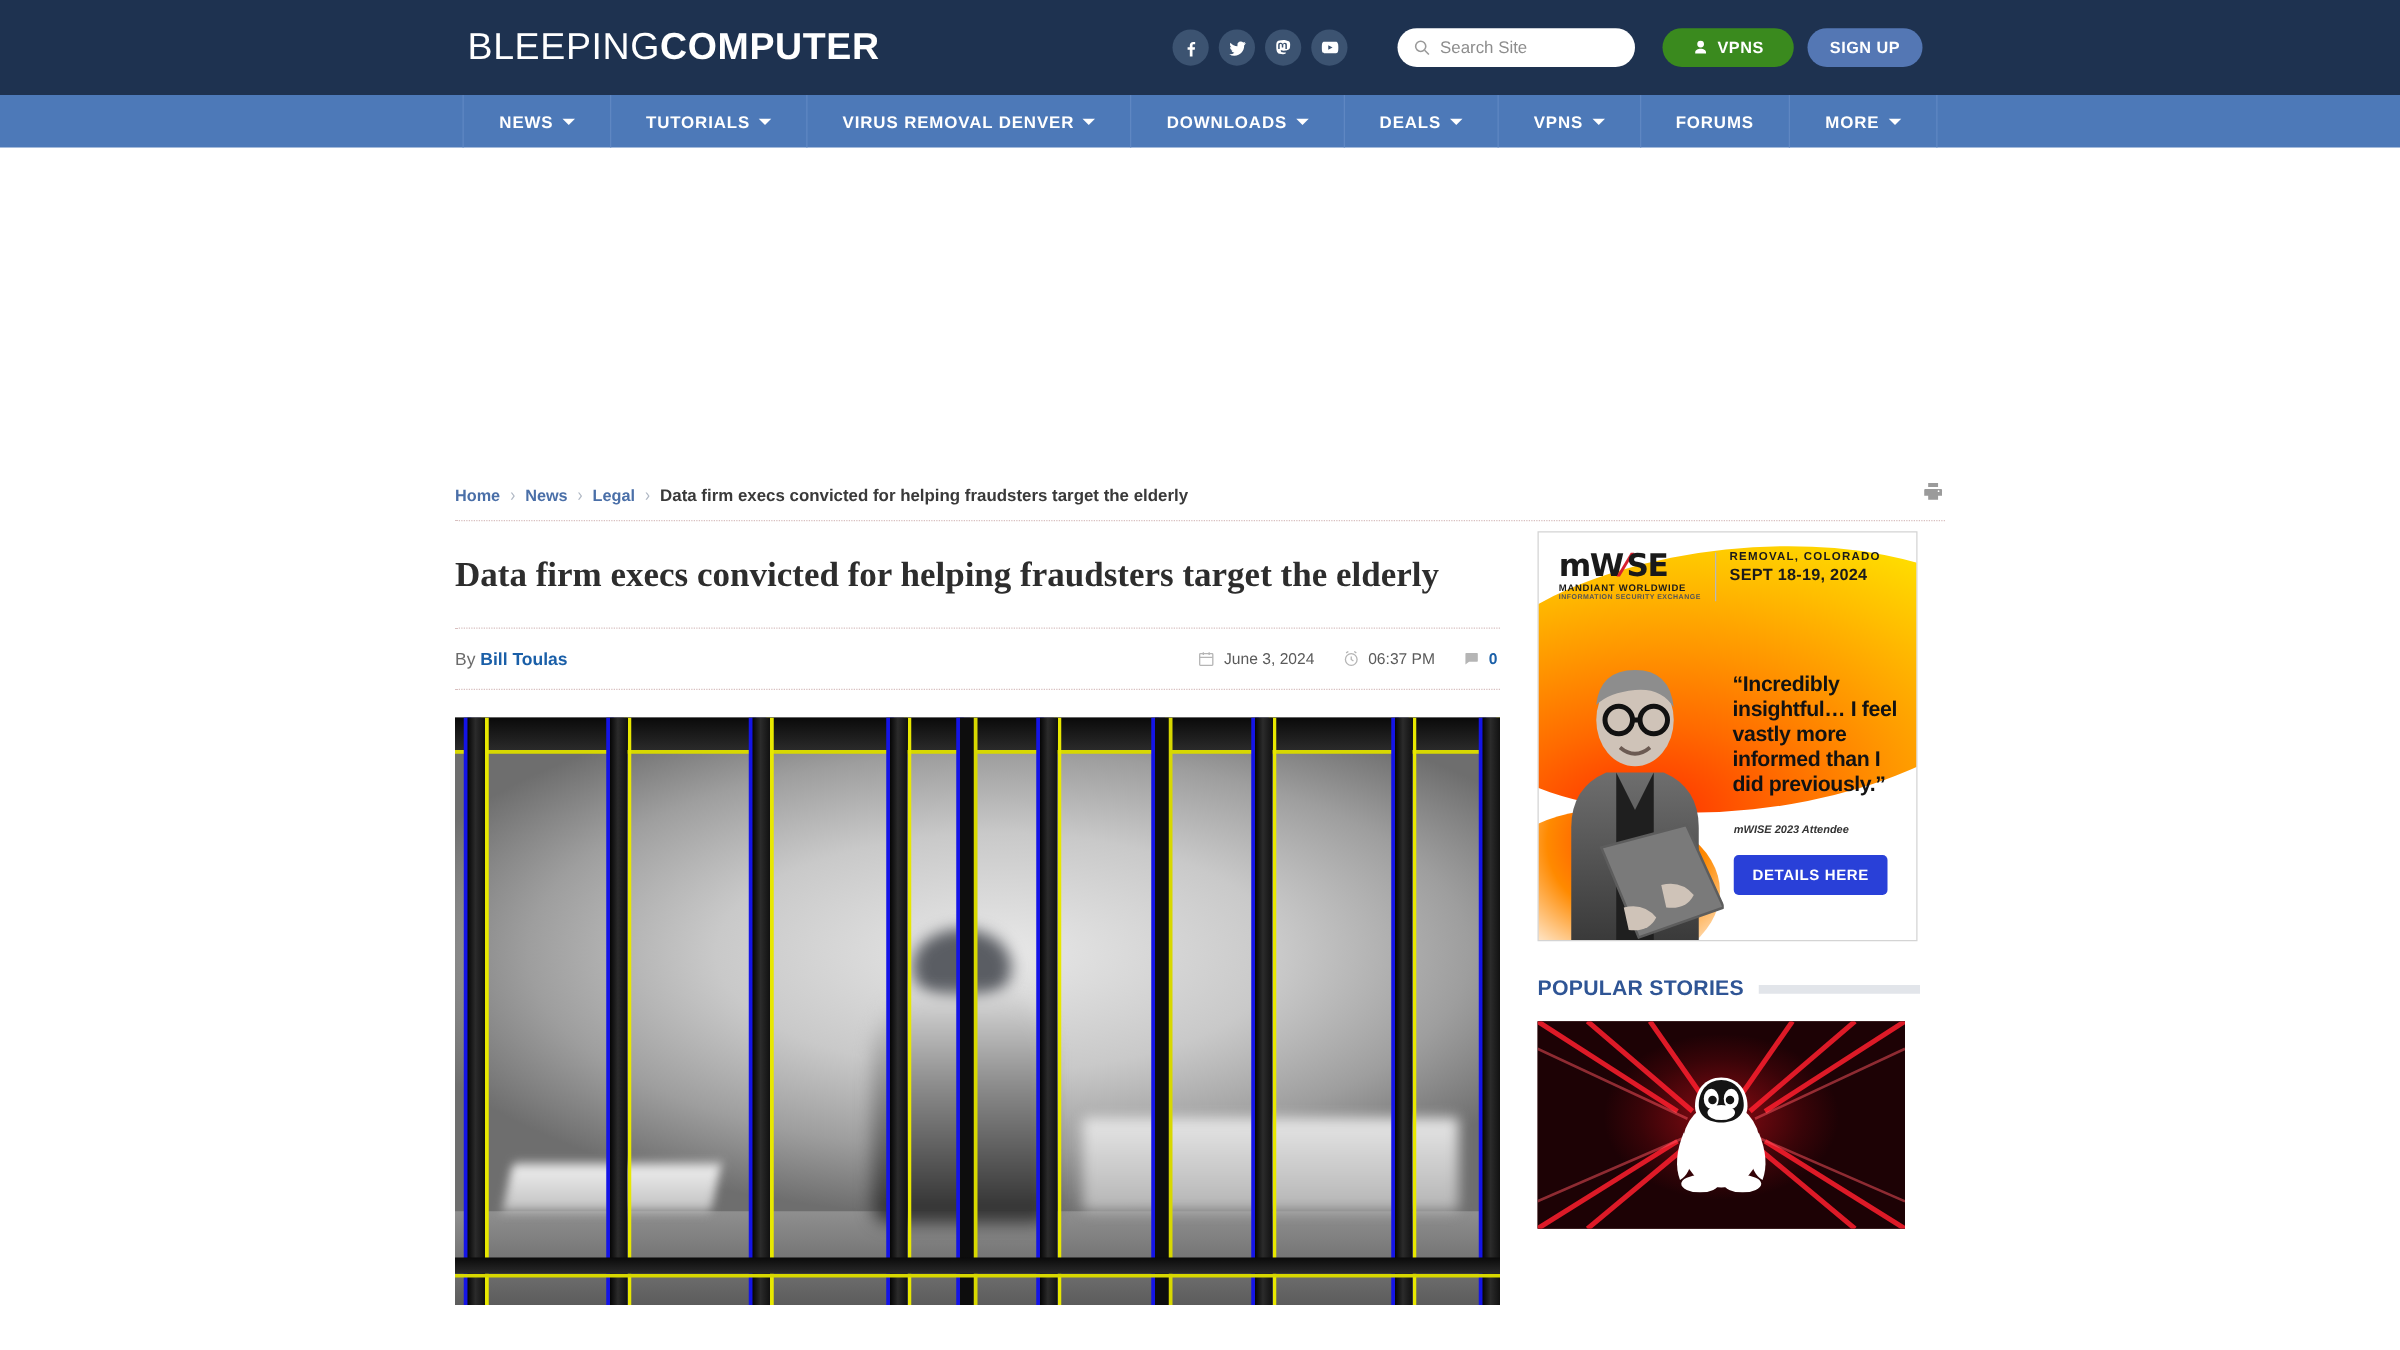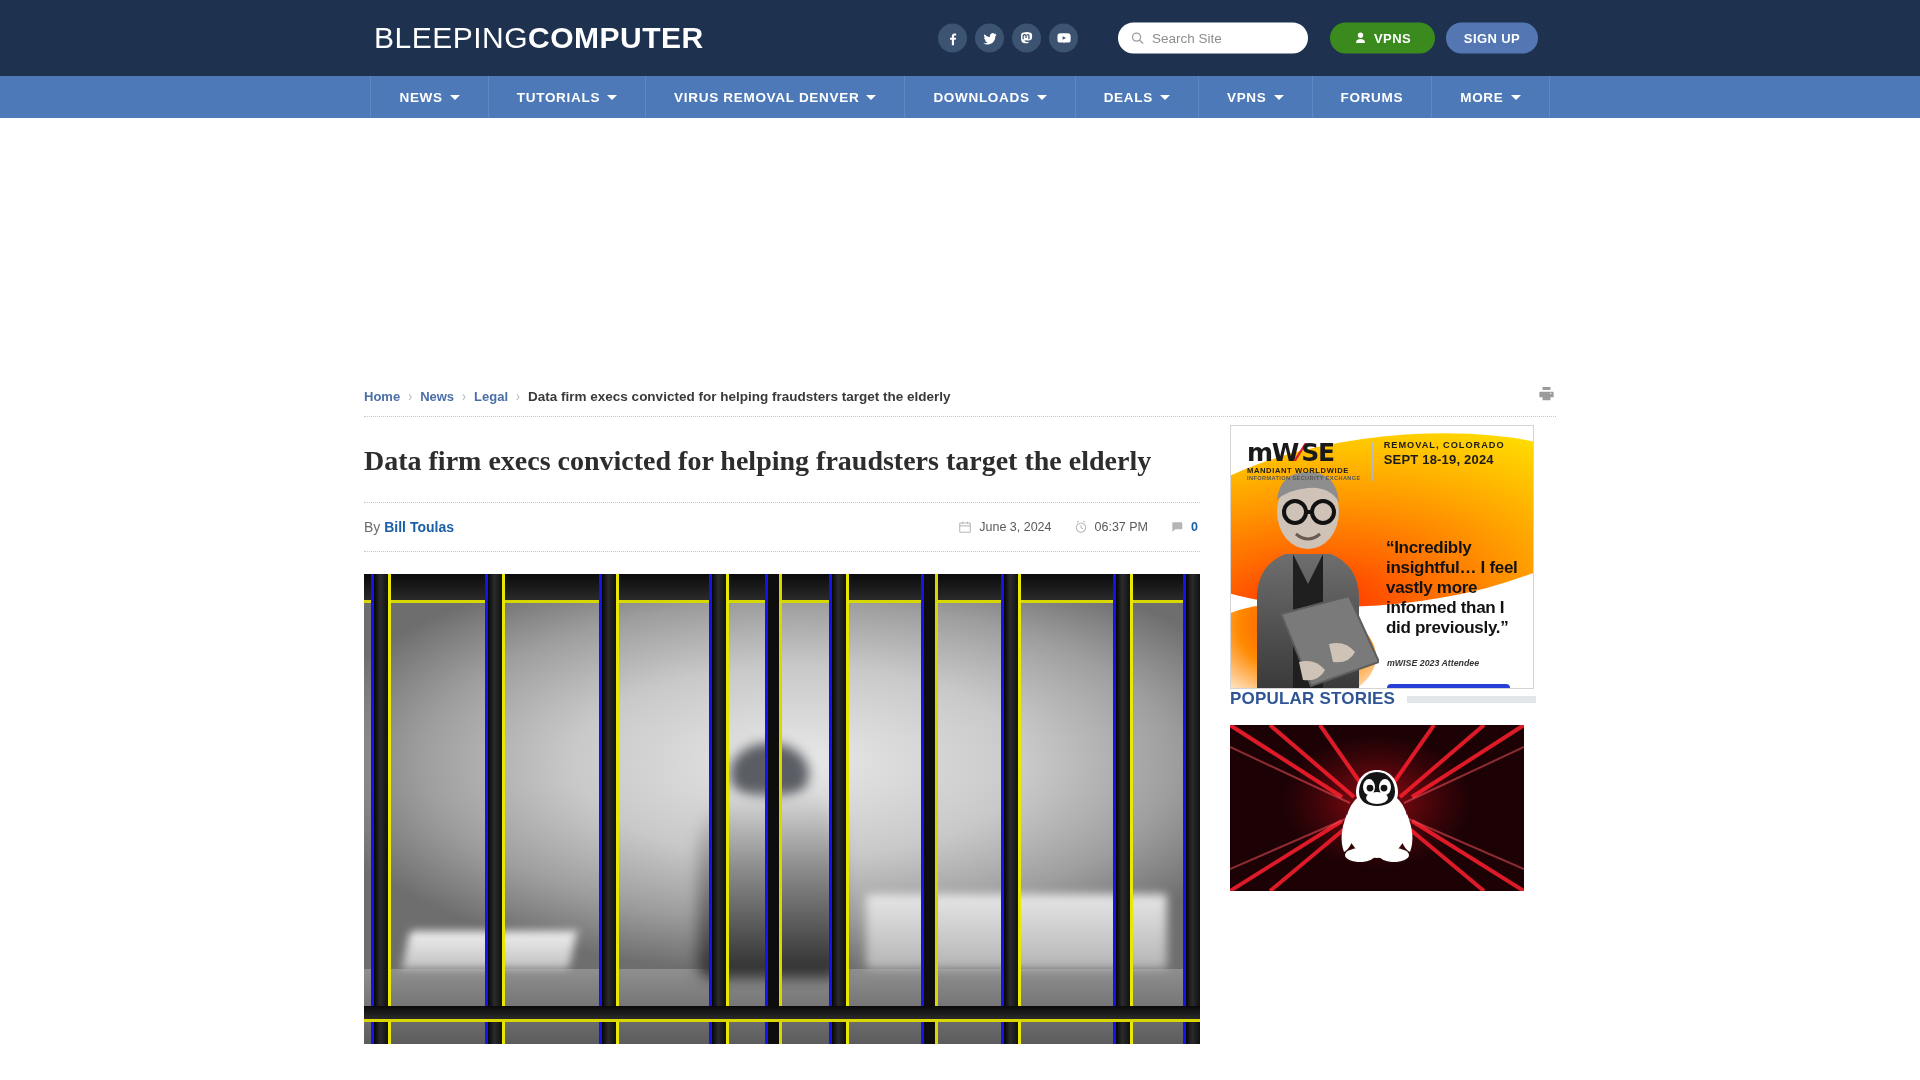--- a/index.html
+++ b/index.html
@@ -213,21 +213,21 @@
     box-shadow: 0 3px 0 0 #d8d800;
   }
   .bar-door {
     position: absolute; top: 0; bottom: 0; width: 11px;
     background: #0d0d0d;
     box-shadow: -3px 0 0 0 #1414e6, 3px 0 0 0 #d8d800;
   }
 
   
   .side-ad {
-    width: 304px; height: 264px;
+    width: 304px; height: 328px;
     border: 1px solid #d4d4d4; background: #ffffff;
     position: relative; overflow: hidden; cursor: pointer;
   }
   .blob {
     position: absolute; right: -28%; top: 4%;
     width: 150%; height: 64%;
     background: radial-gradient(ellipse at 30% 100%, #ff2a00 0%, #ff6a00 26%, #ff9500 46%, #ffbe00 66%, #ffe000 84%, rgba(255,230,0,0) 100%);
     border-radius: 50%;
     transform: rotate(-6deg);
   }
@@ -274,20 +274,21 @@
   }
   .ad-cta {
     position: absolute; left: 156px; top: 258px; z-index: 5;
     background: #2940d8; color: #fff;
     font-size: 12px; font-weight: 800; letter-spacing: 0.5px;
     padding: 9px 15px; border-radius: 4px; cursor: pointer;
   }
 
   .pop-head {
     display: flex; align-items: center; gap: 12px;
+    margin-top: 28px;
   }
   .pop-title {
     color: #2f5595; font-size: 17px; font-weight: 700;
     letter-spacing: 0.2px; white-space: nowrap;
   }
   .pop-bar { flex: 1; height: 7px; background: #e2e5ea; }
 
   .pop-thumb {
     margin-top: 16px; width: 294px; height: 166px;
     position: relative; overflow: hidden; cursor: pointer;

